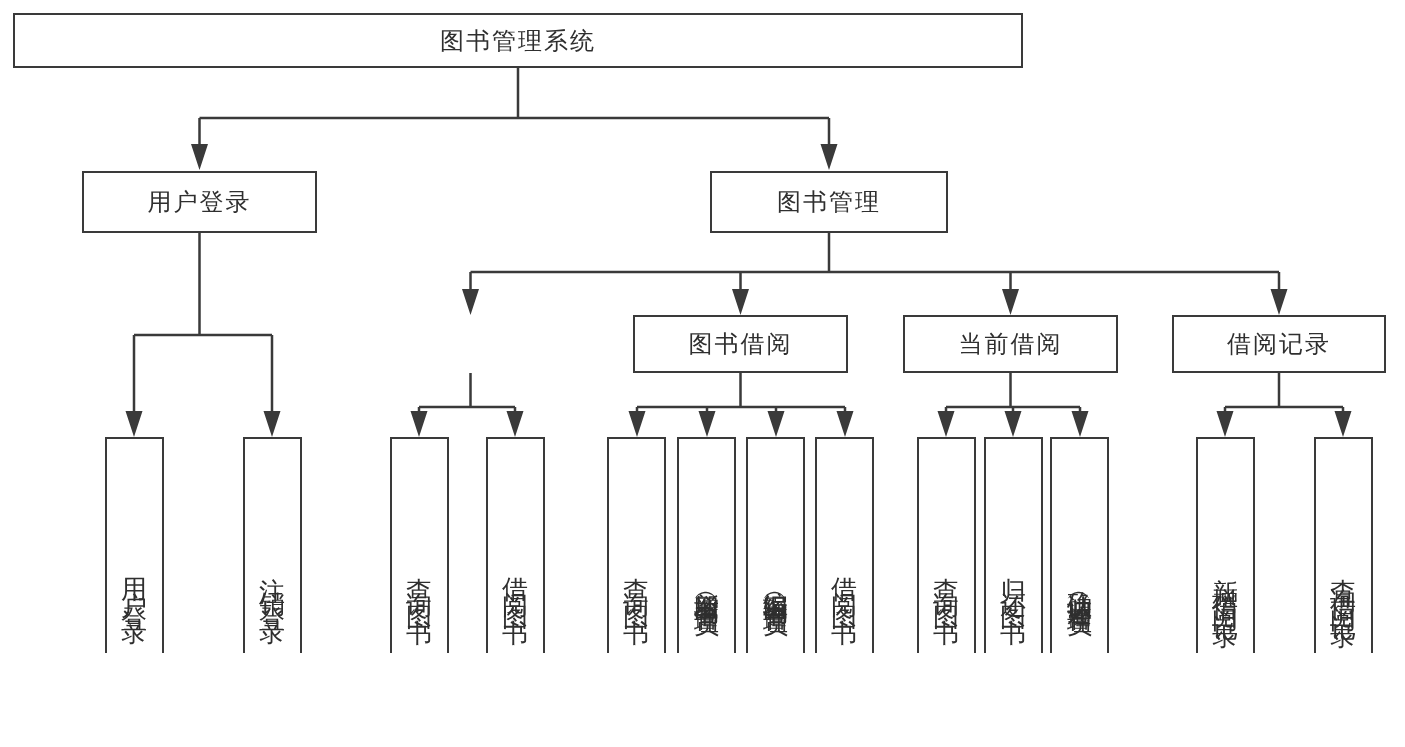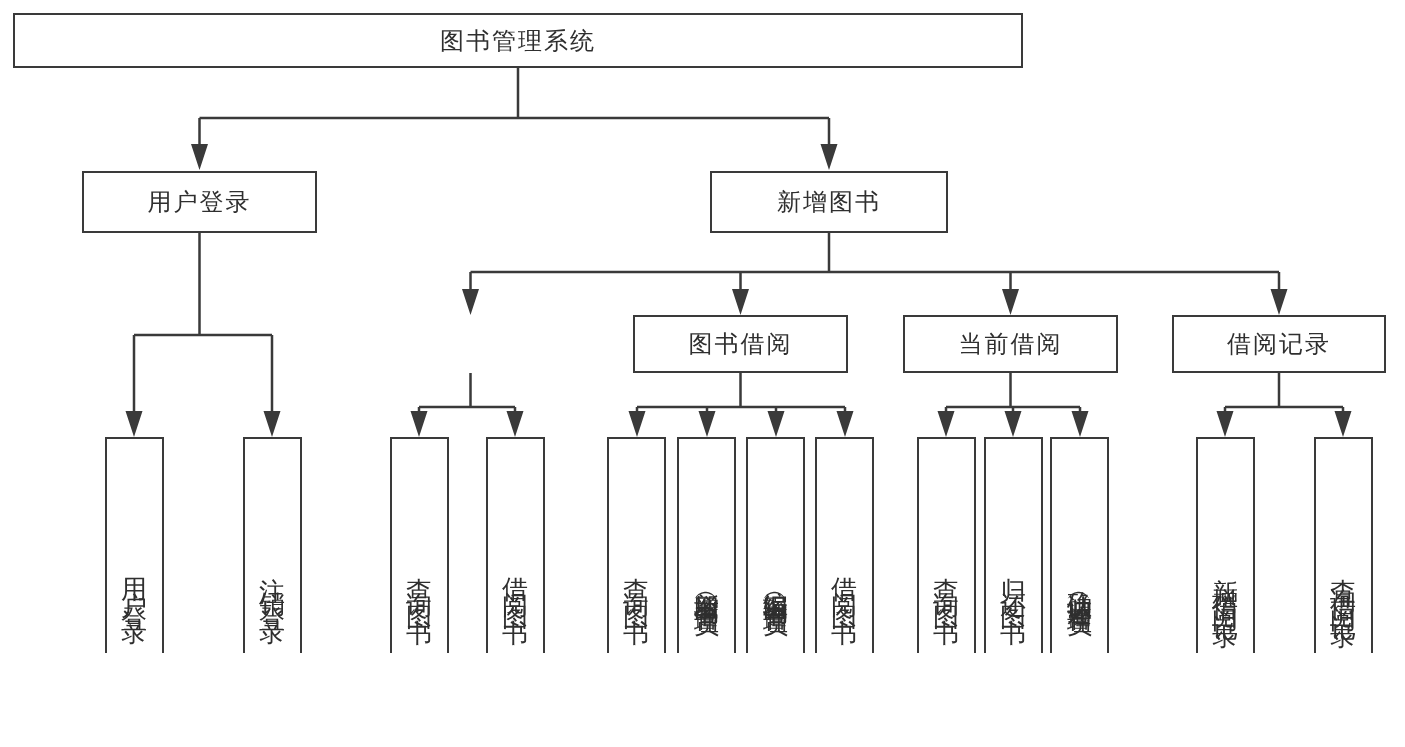--- a/index.html
+++ b/index.html
@@ -84,21 +84,21 @@
   </svg>
 
   <div class="node" style="left:13px;top:13px;width:1010px;height:55px">
     <span class="lbl">图书管理系统</span>
   </div>
 
   <div class="node" style="left:82px;top:171px;width:235px;height:62px">
     <span class="lbl">用户登录</span>
   </div>
   <div class="node" style="left:710px;top:171px;width:238px;height:62px">
-    <span class="lbl">新增图书</span>
+    <span class="lbl">图书管理</span>
   </div>
 
   <div class="node" style="left:633px;top:315px;width:215px;height:58px">
     <span class="lbl">图书借阅</span>
   </div>
   <div class="node" style="left:903px;top:315px;width:215px;height:58px">
     <span class="lbl">当前借阅</span>
   </div>
   <div class="node" style="left:1172px;top:315px;width:214px;height:58px">
     <span class="lbl">借阅记录</span>

